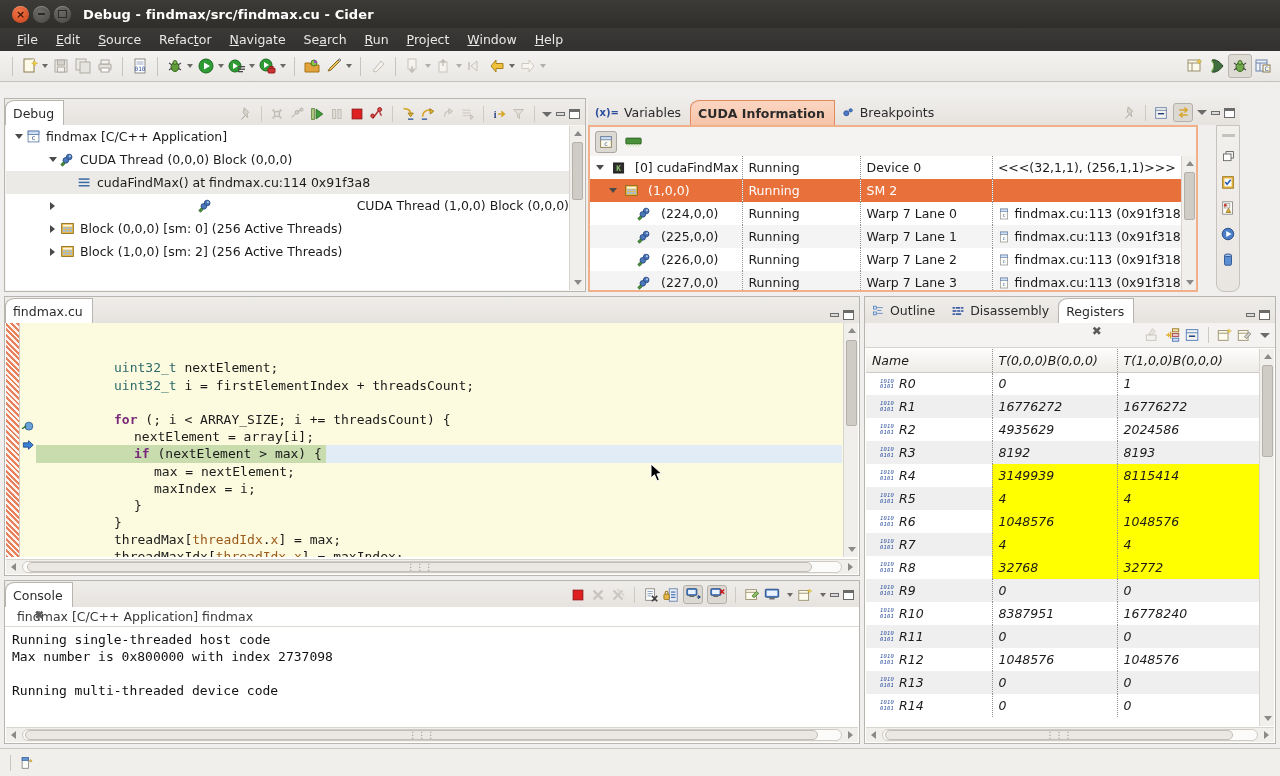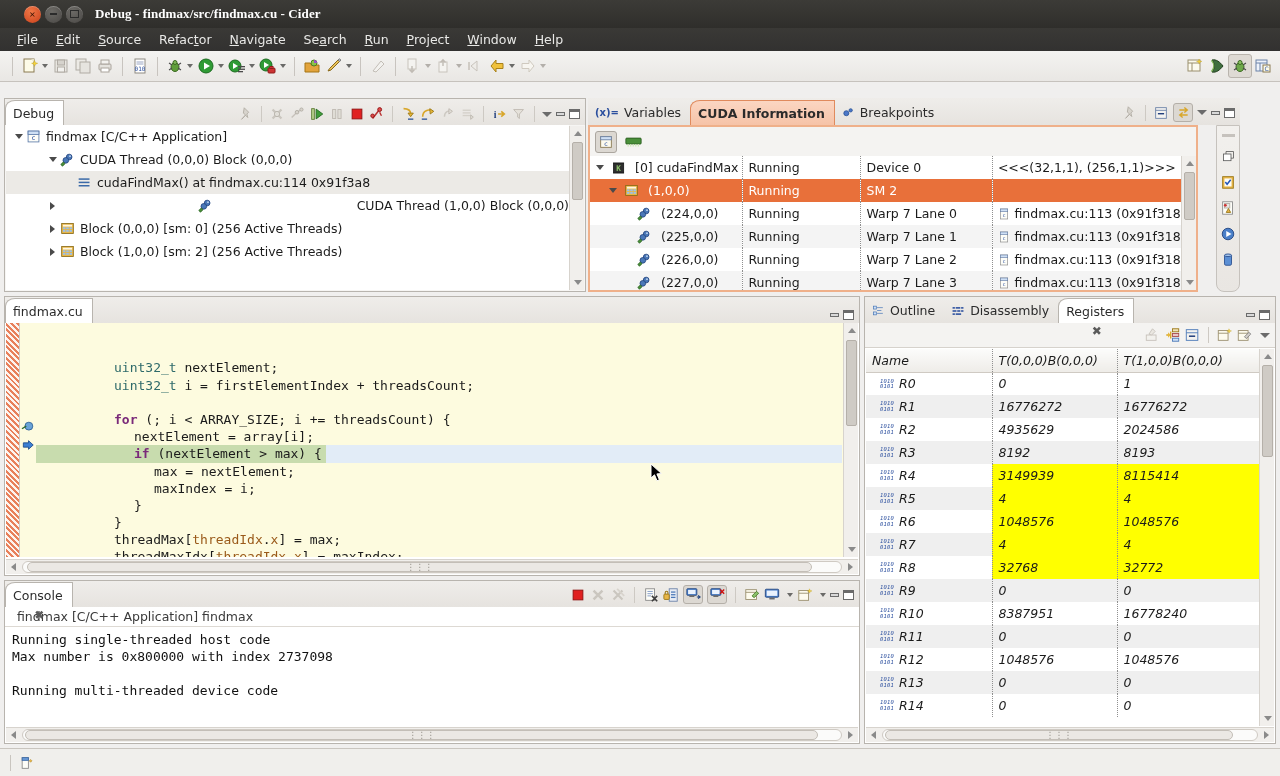--- a/index.html
+++ b/index.html
@@ -9,21 +9,21 @@
     font-size: 12px;
     background:#f0efee;
     color:#1b1b1b;
     -webkit-font-smoothing: antialiased;
   }
   .app { position:relative; width:1280px; height:776px; }
 
   
   .titlebar {
     height:28px; background:linear-gradient(#3c3b37,#2f2e2b);
-    display:flex; align-items:center; padding-left:24px; color:#fff;font-family:Liberation Serif, serif;
+    display:flex; align-items:center; padding-left:12px; color:#fff;
   }
   .wbtns { display:flex; gap:4px; align-items:center; }
   .wb { width:17px;height:17px;border-radius:50%; position:relative;
         box-shadow: inset 0 1px 0 rgba(255,255,255,.25); }
   .wb.close { background:radial-gradient(circle at 40% 32%, #f07746, #c9401b); }
   .wb.min { background:radial-gradient(circle at 40% 32%, #6c6a66, #4a4845); }
   .wb.max { background:radial-gradient(circle at 40% 32%, #6c6a66, #4a4845); }
   .wb span { position:absolute; left:0; right:0; top:0; bottom:0;
              display:flex; align-items:center; justify-content:center;
              font-size:9px; color:#2b2b2b; font-weight:bold; line-height:1; }

